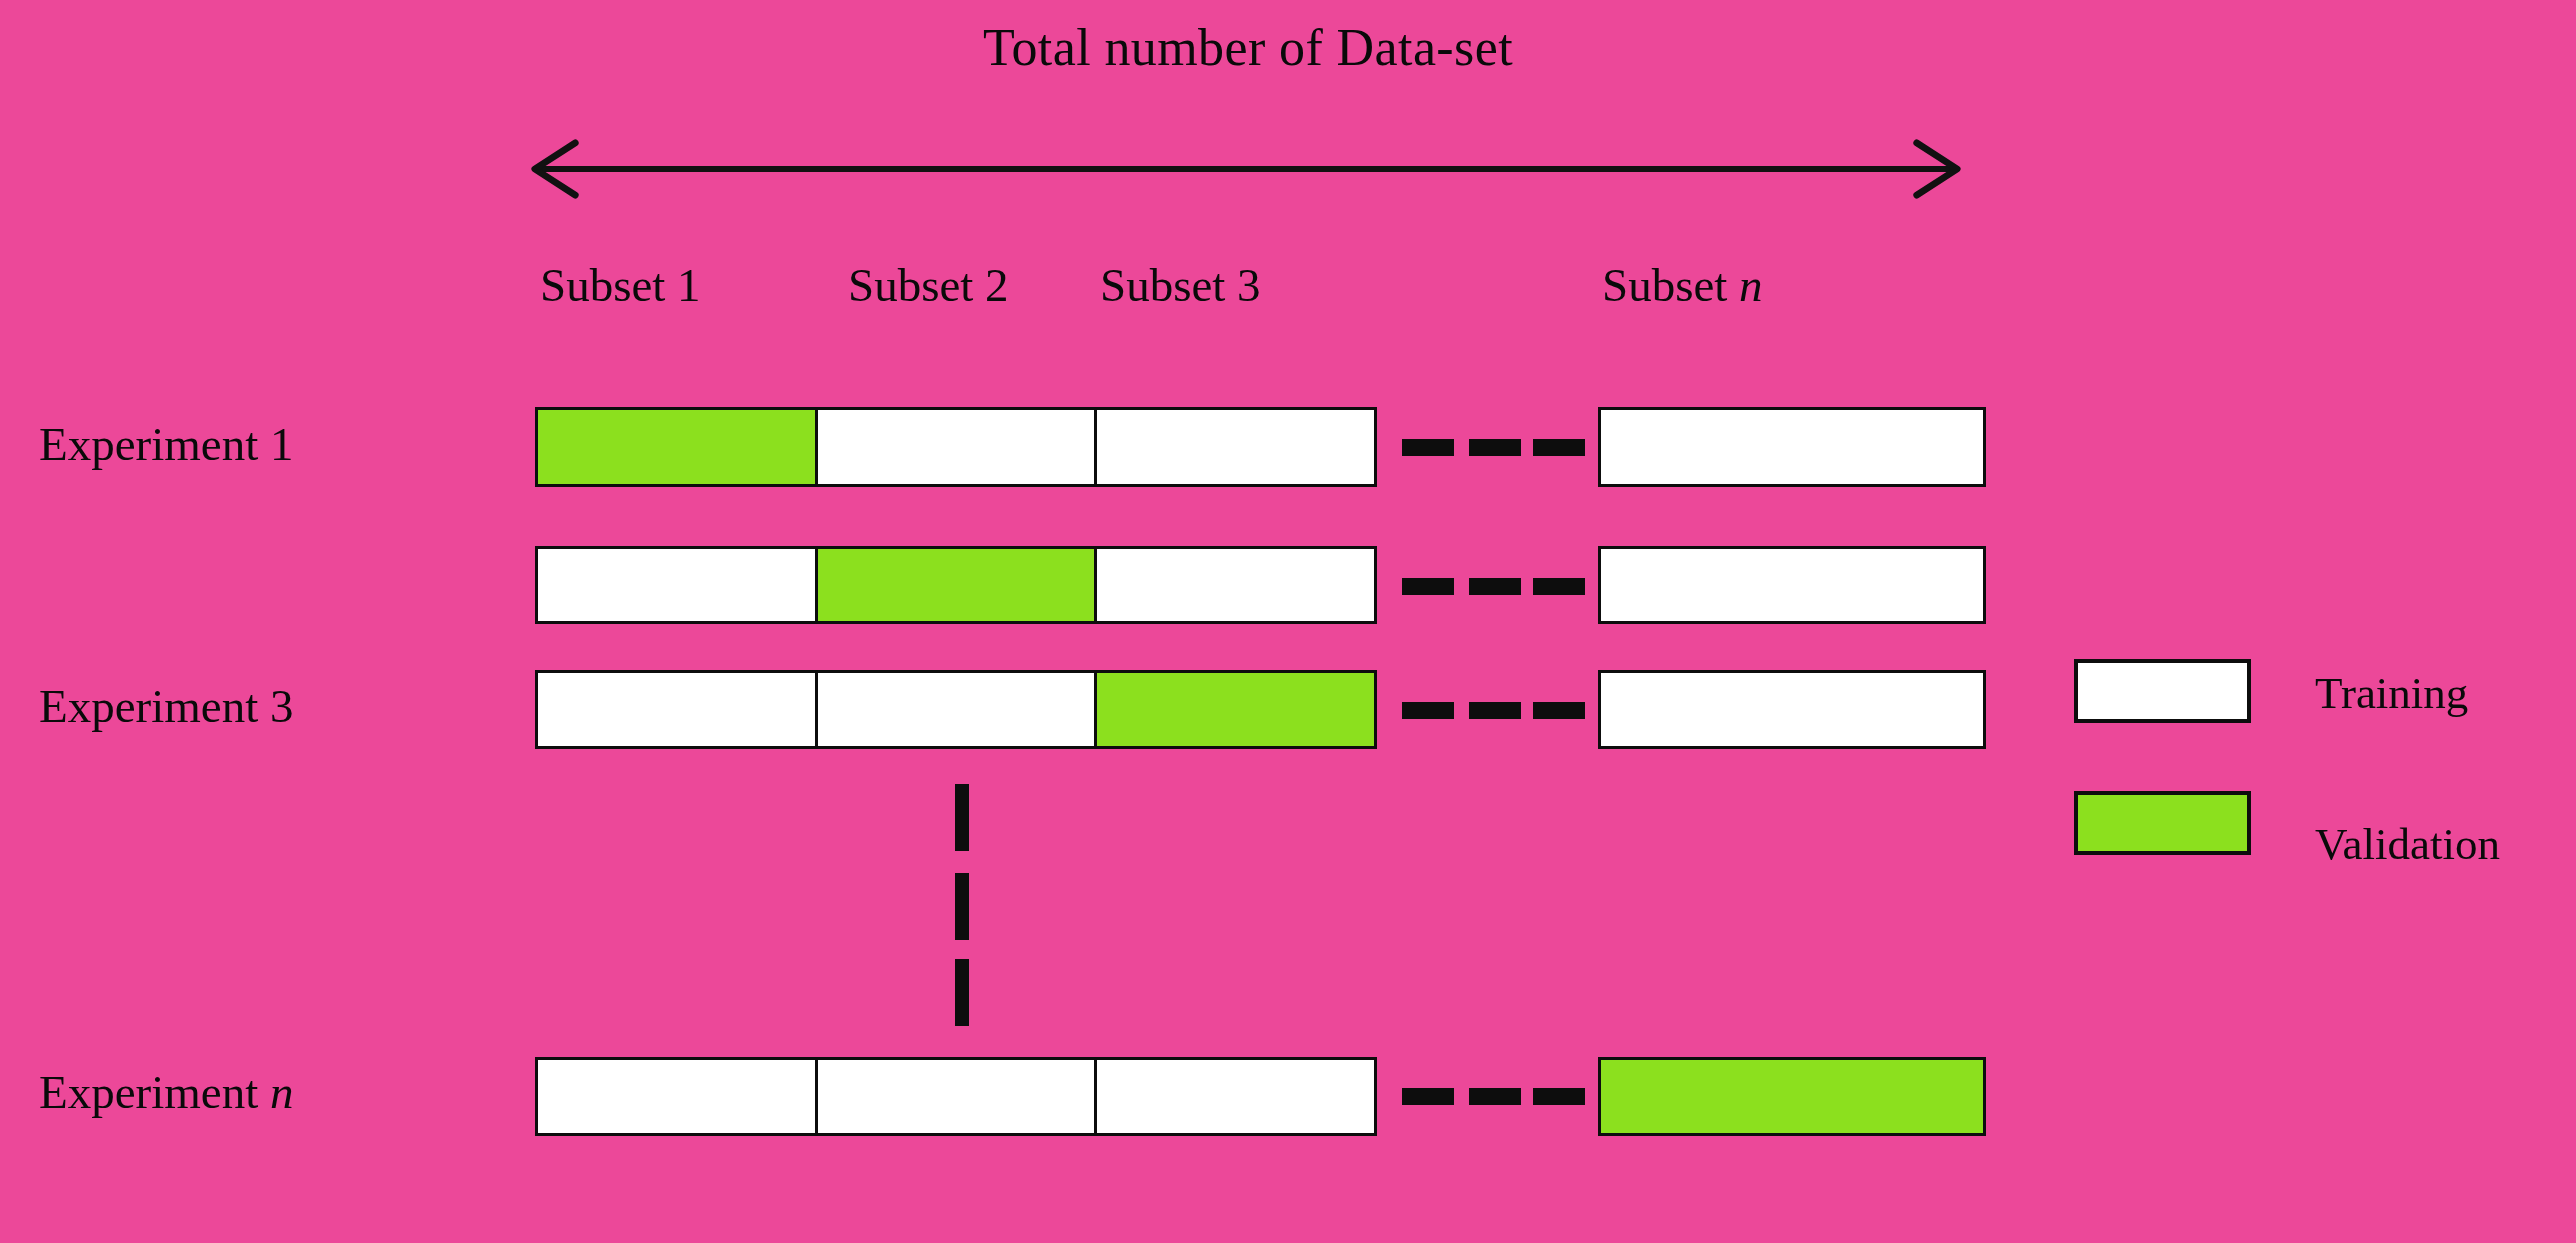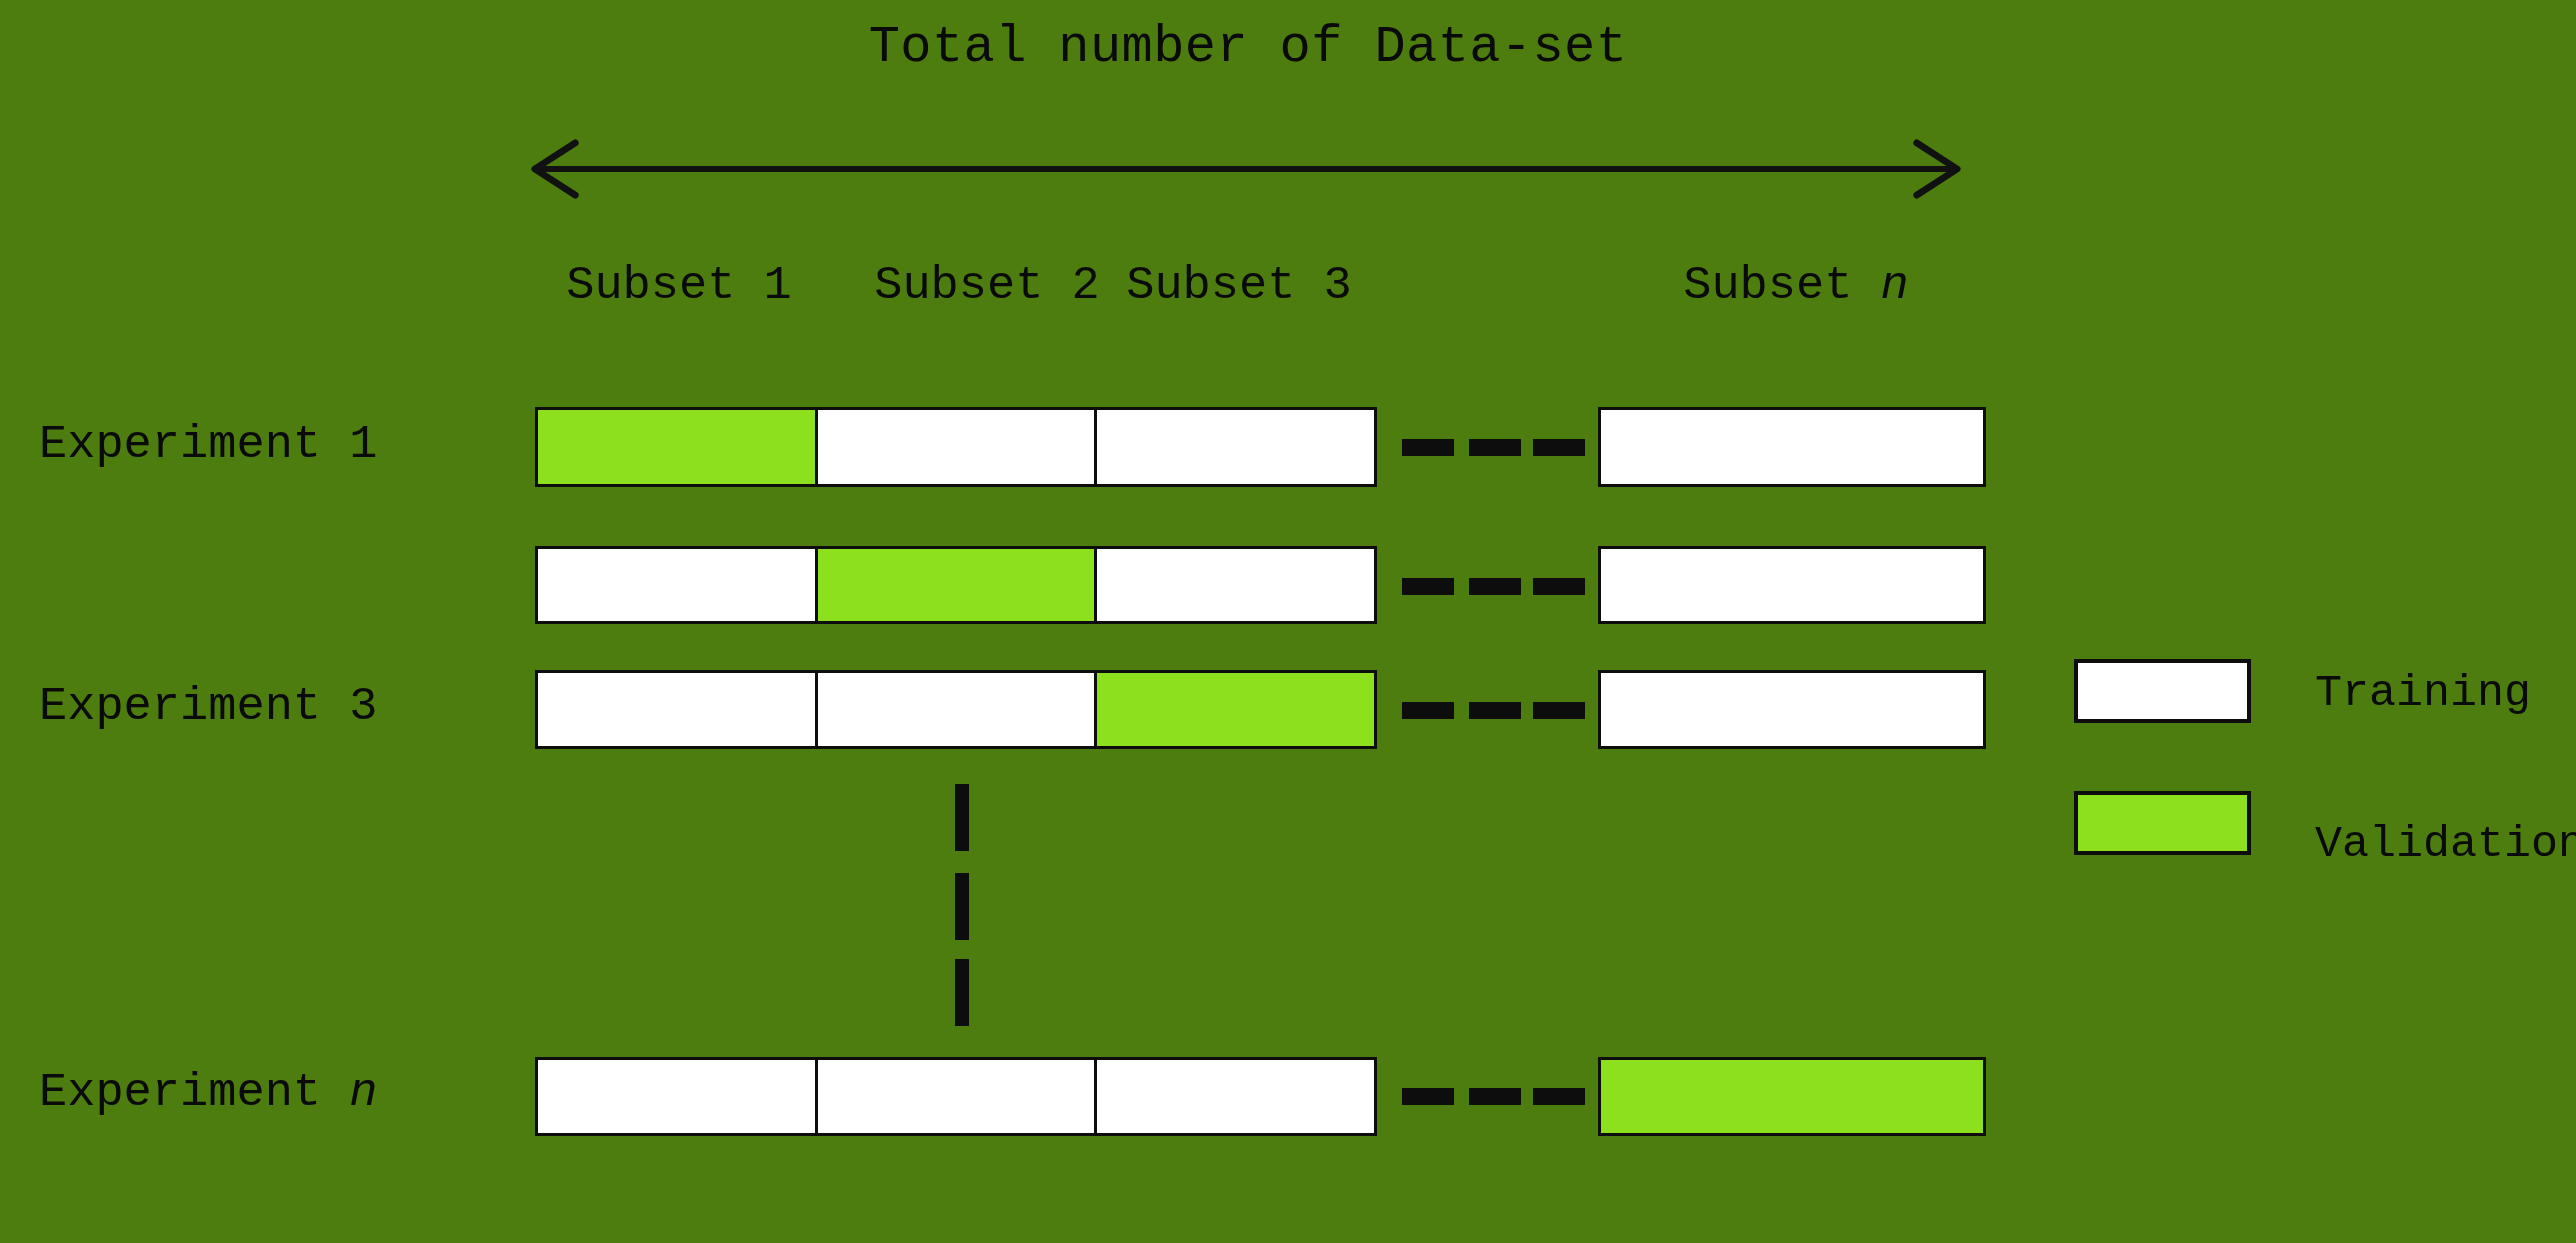--- a/index.html
+++ b/index.html
@@ -4,23 +4,23 @@
 <style>
   html, body {
     margin: 0;
     padding: 0;
     background: #ffffff;
   }
   #canvas {
     position: relative;
     width: 2576px;
     height: 1244px;
-    background: #4d7c0f;
+    background: #ec4899;
     overflow: hidden;
-    font-family: Liberation Mono, monospace;
+    font-family: Liberation Serif, serif;
     color: #0a0a0a;
   }
 
   
   .title {
     position: absolute;
     left: 0;
     top: 18.6px;
     width: 2496px;
     text-align: center;
@@ -38,21 +38,20 @@
     width: 1446px;
     height: 76px;
   }
 
   
   .subset-label {
     position: absolute;
     top: 260px;
     font-size: 47px;
     line-height: 1.1;
-    text-align: center;
     white-space: nowrap;
   }
   .subset-label .ital { font-style: italic; }
 
   
   .exp-label {
     position: absolute;
     left: 39px;
     width: 472px;
     text-align: left;

